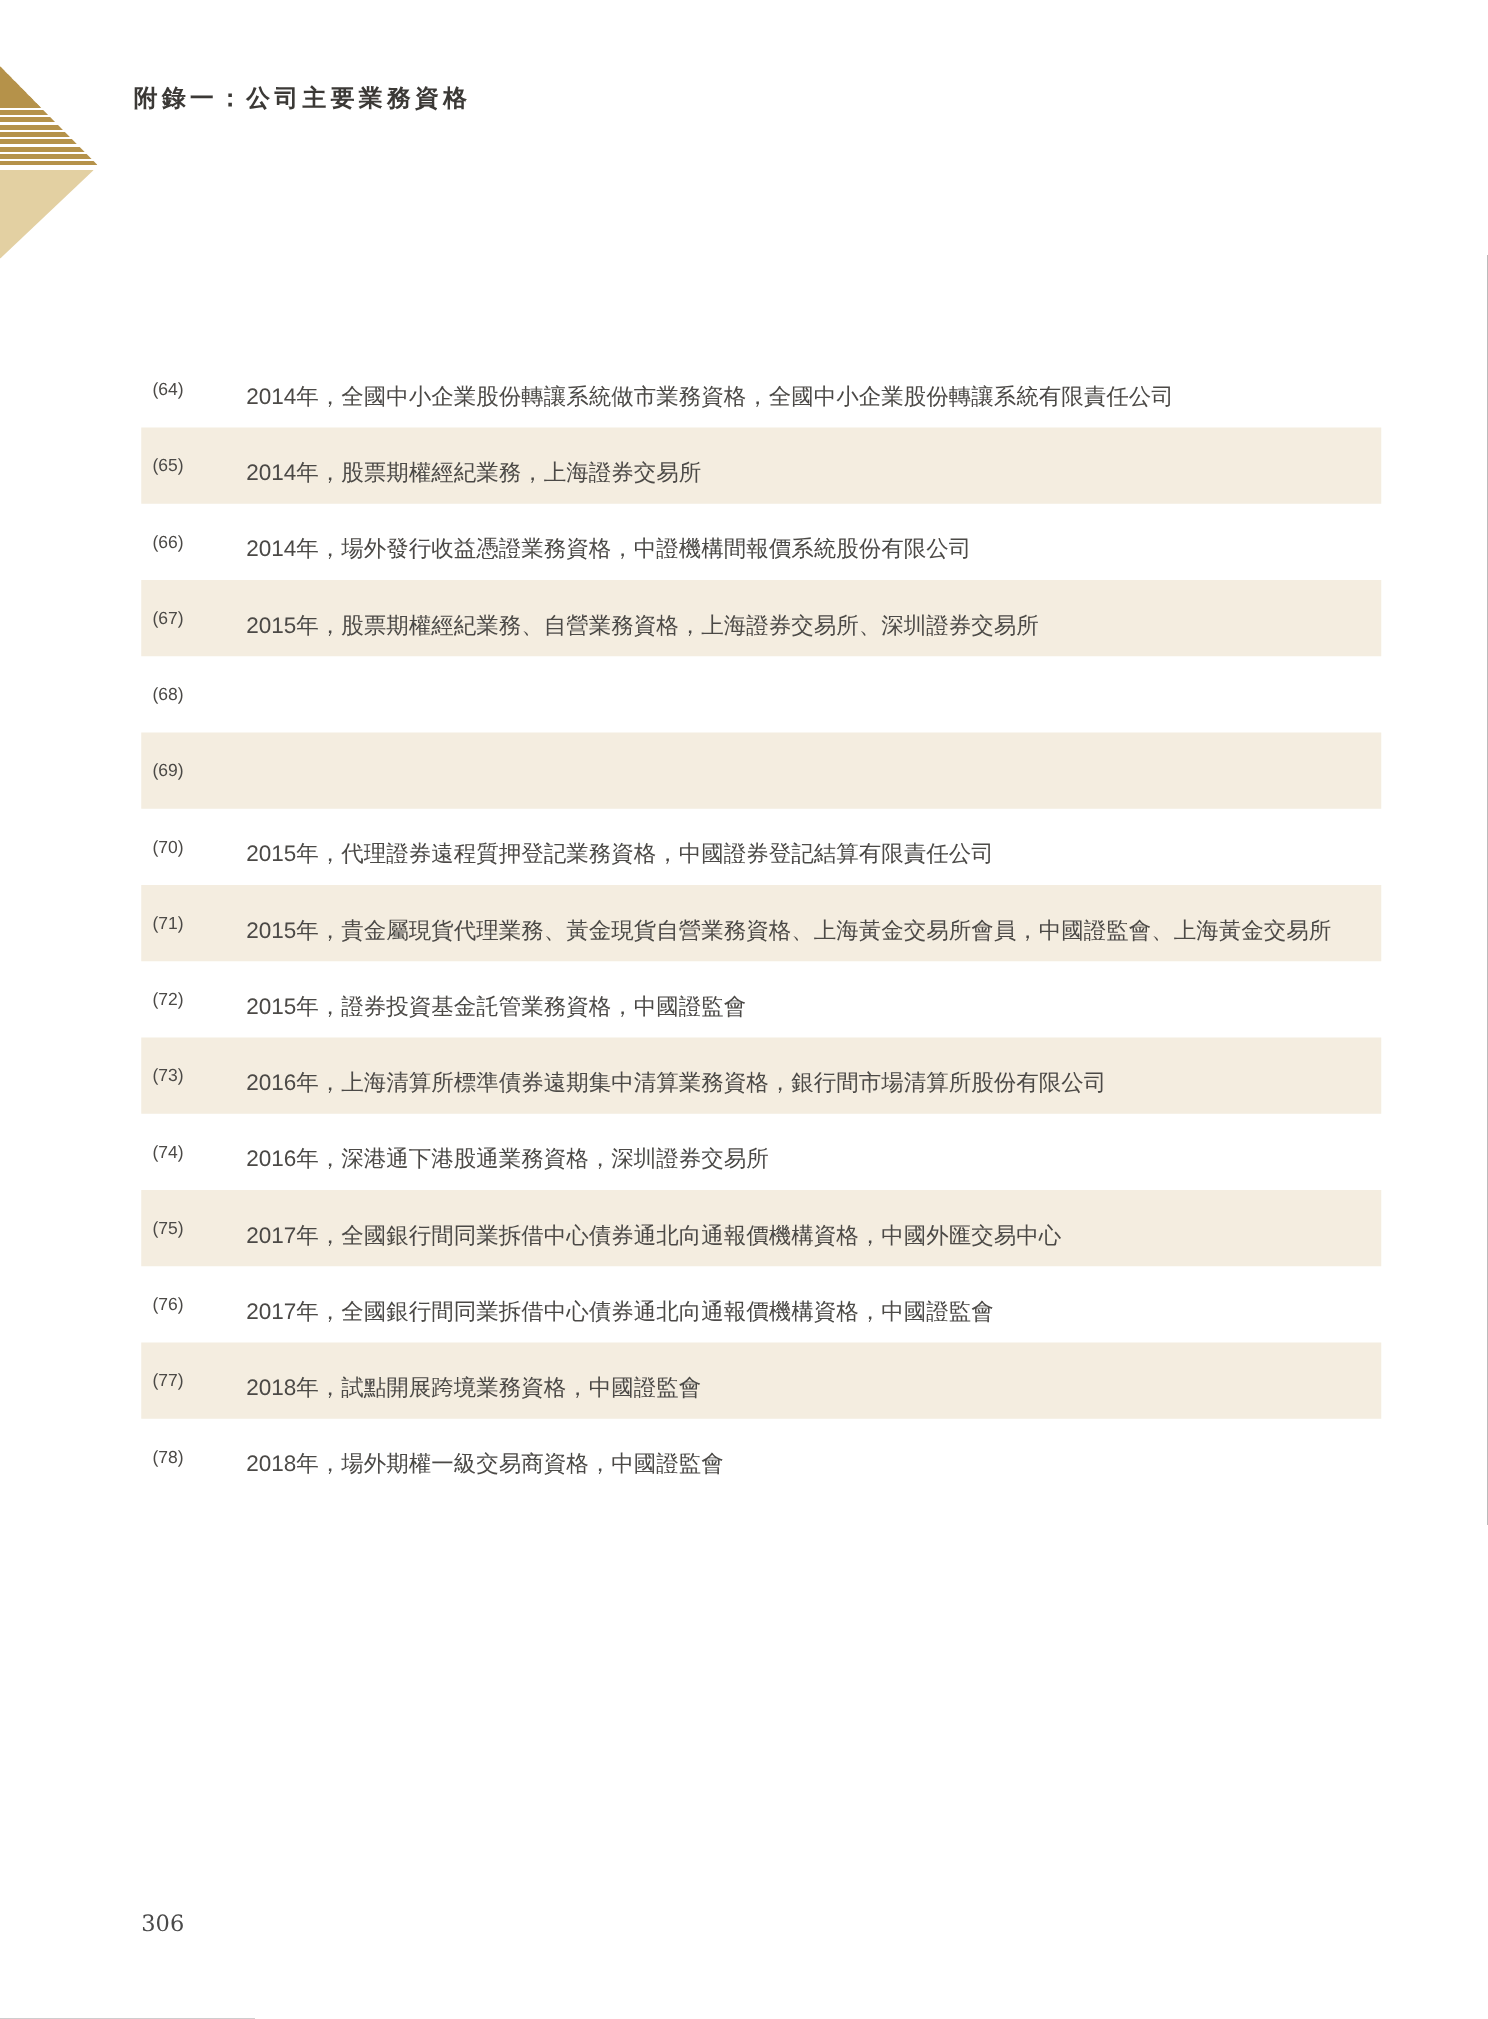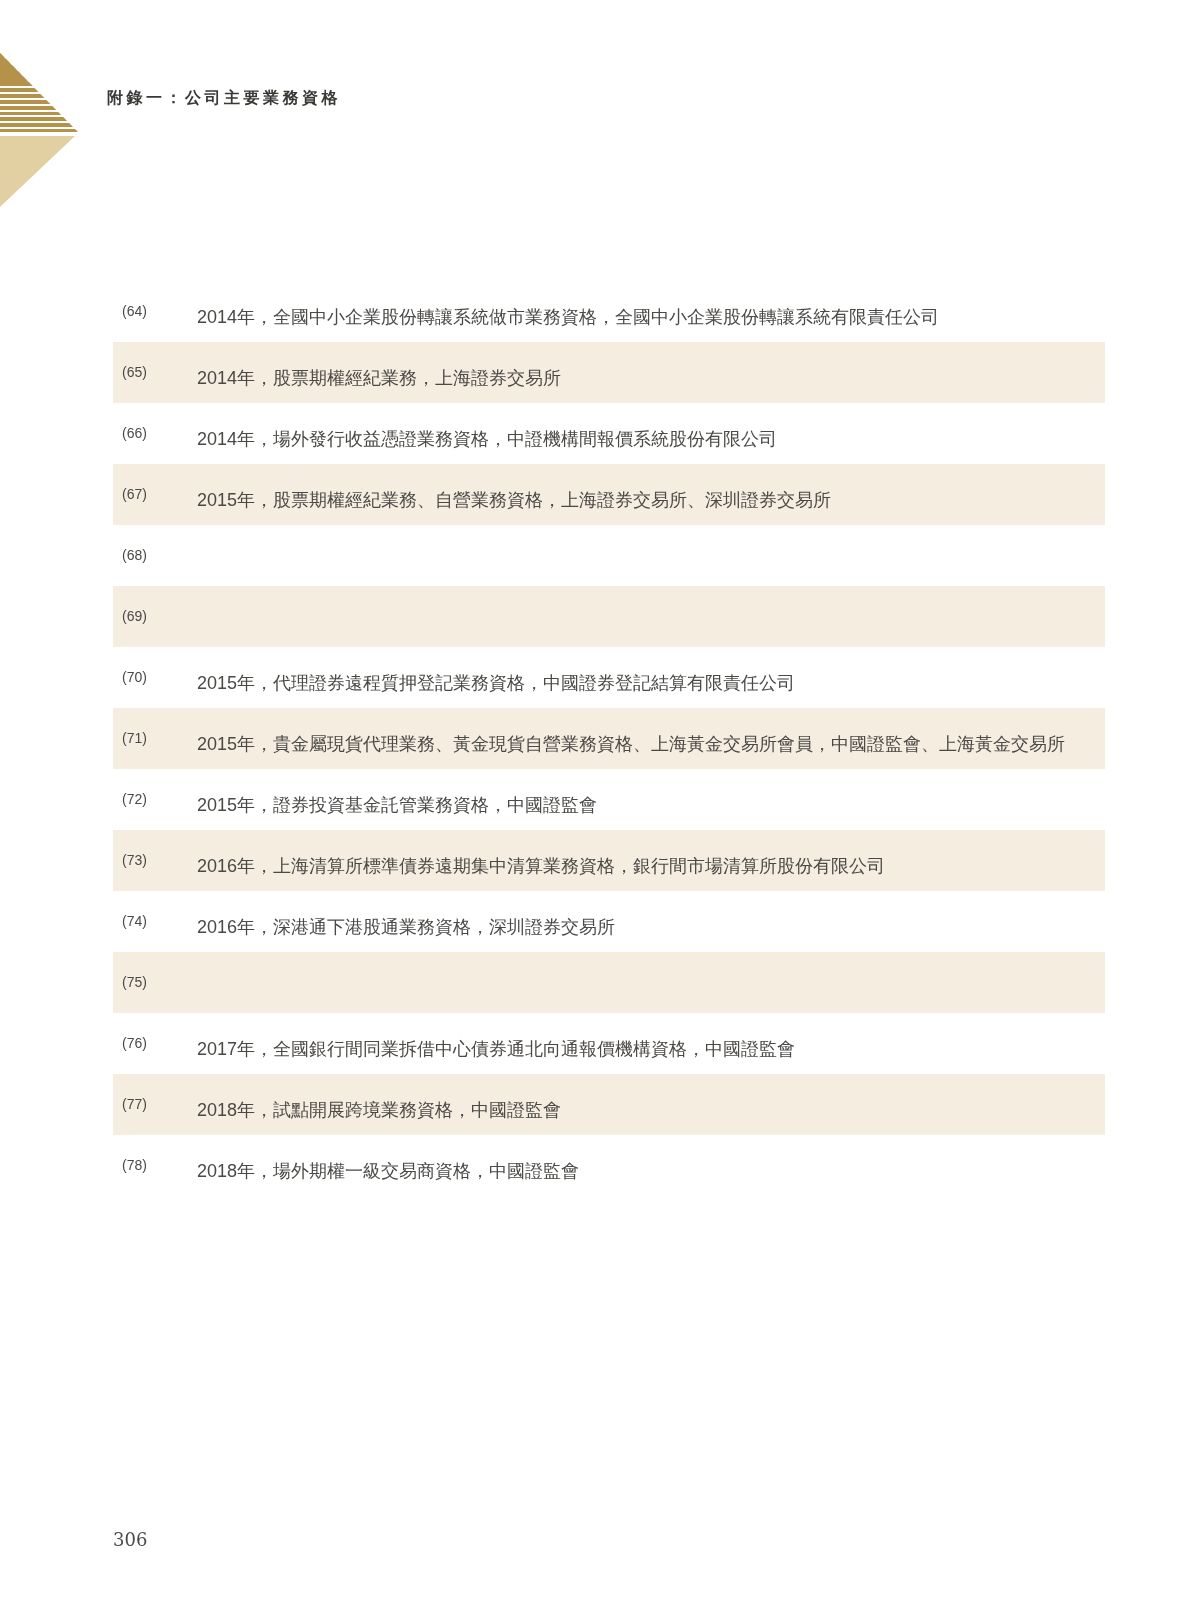--- a/index.html
+++ b/index.html
@@ -26,23 +26,23 @@
     background-image:
       linear-gradient(to bottom, var(--gold) 0 33px, rgba(0,0,0,0) 33px),
       repeating-linear-gradient(to bottom, var(--gold) 0 3.9px, #ffffff 3.9px 5.85px);
   }
   .logo-bottom{
     position:absolute;left:0;top:136px;width:75px;height:71px;
     clip-path:polygon(0 0, 100% 0, 0 100%);
     background:var(--tan);
   }
   .page-title{
-    position:absolute;left:107px;top:88px;
+    position:absolute;left:107px;top:66px;
     font-family:Liberation Serif, serif;
-    font-size:16px;font-weight:bold;
+    font-size:19px;font-weight:bold;
     letter-spacing:3.5px;
     color:var(--title);
     white-space:nowrap;
   }
   .qual-list{
     position:absolute;left:113px;top:281px;width:992px;
   }
   .row{
     display:flex;align-items:center;
     min-height:61px;
@@ -115,20 +115,21 @@
       <div class="row shaded">
         <span class="num">(73)</span>
         <span class="txt">2016年，上海清算所標準債券遠期集中清算業務資格，銀行間市場清算所股份有限公司</span>
       </div>
       <div class="row">
         <span class="num">(74)</span>
         <span class="txt">2016年，深港通下港股通業務資格，深圳證券交易所</span>
       </div>
       <div class="row shaded">
         <span class="num">(75)</span>
+        <span class="txt">2017年，全國銀行間同業拆借中心債券通北向通報價機構資格，中國外匯交易中心</span>
       </div>
       <div class="row">
         <span class="num">(76)</span>
         <span class="txt">2017年，全國銀行間同業拆借中心債券通北向通報價機構資格，中國證監會</span>
       </div>
       <div class="row shaded">
         <span class="num">(77)</span>
         <span class="txt">2018年，試點開展跨境業務資格，中國證監會</span>
       </div>
       <div class="row">

